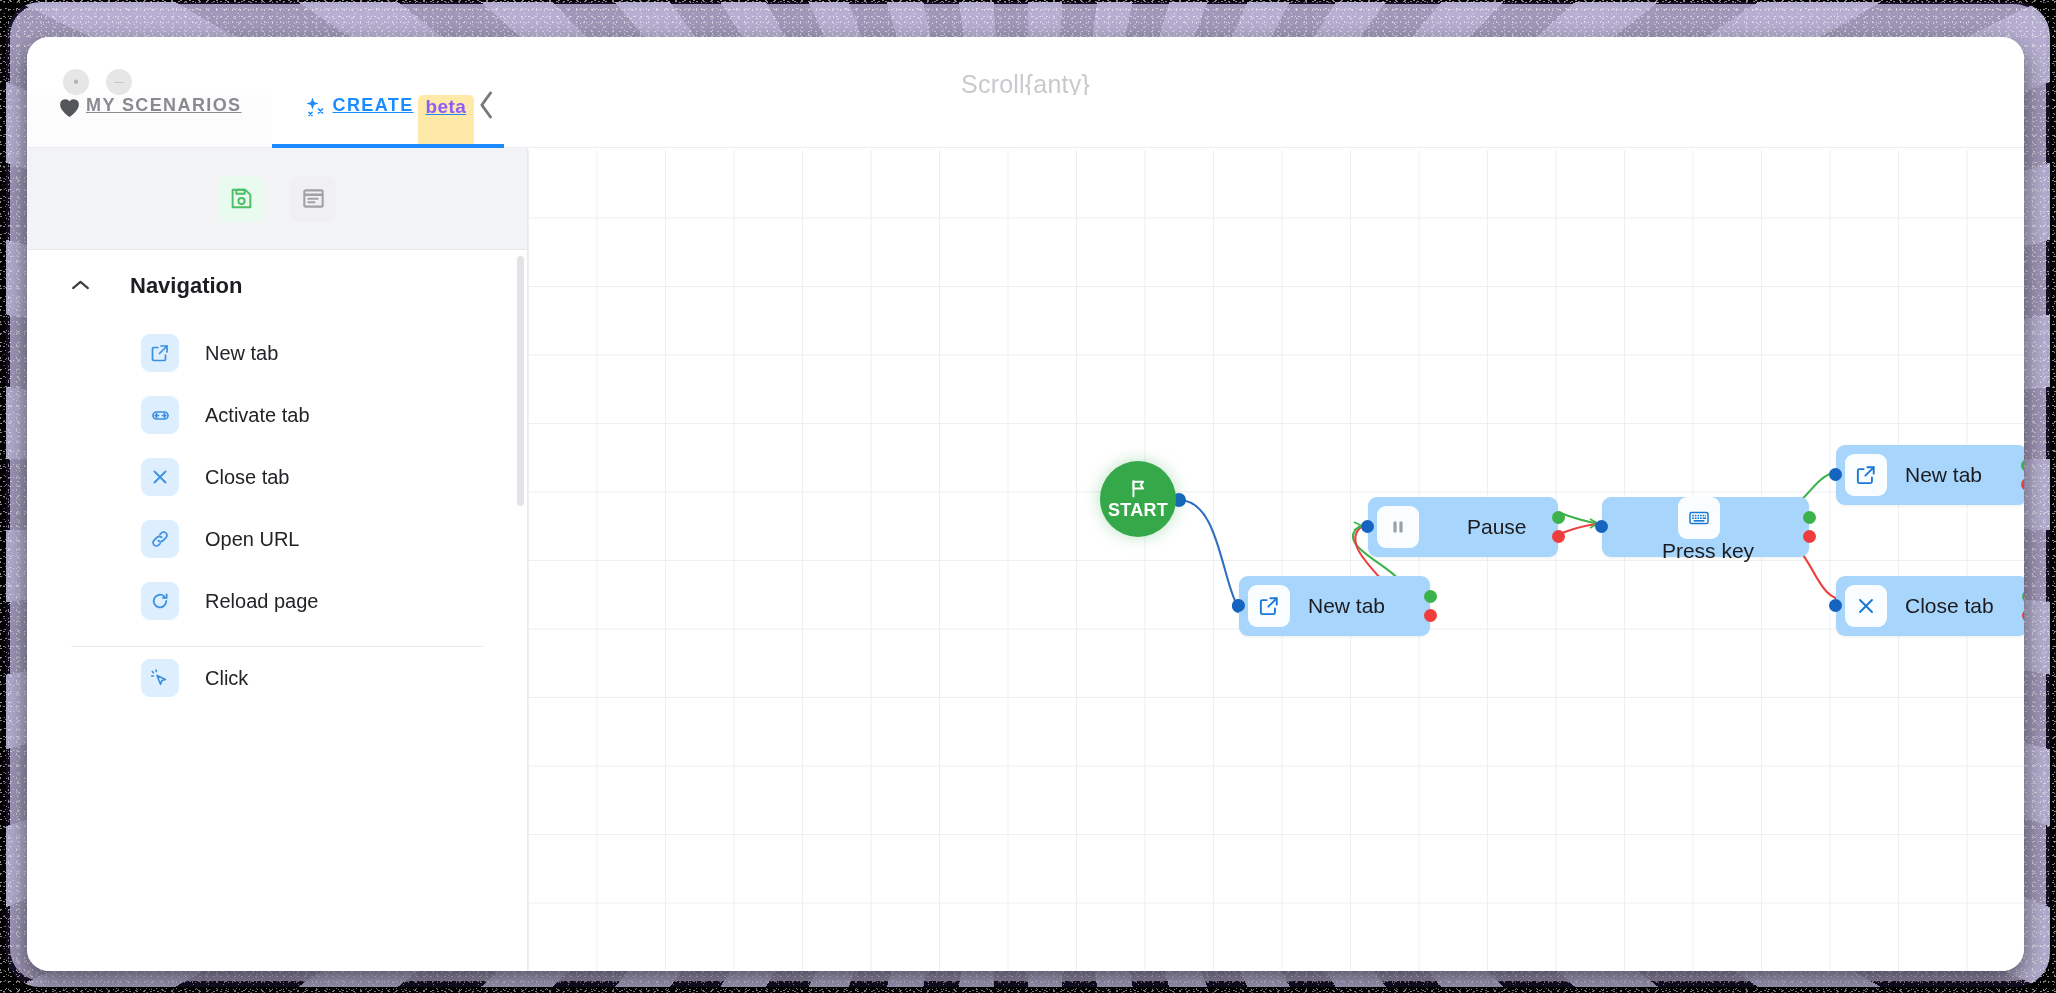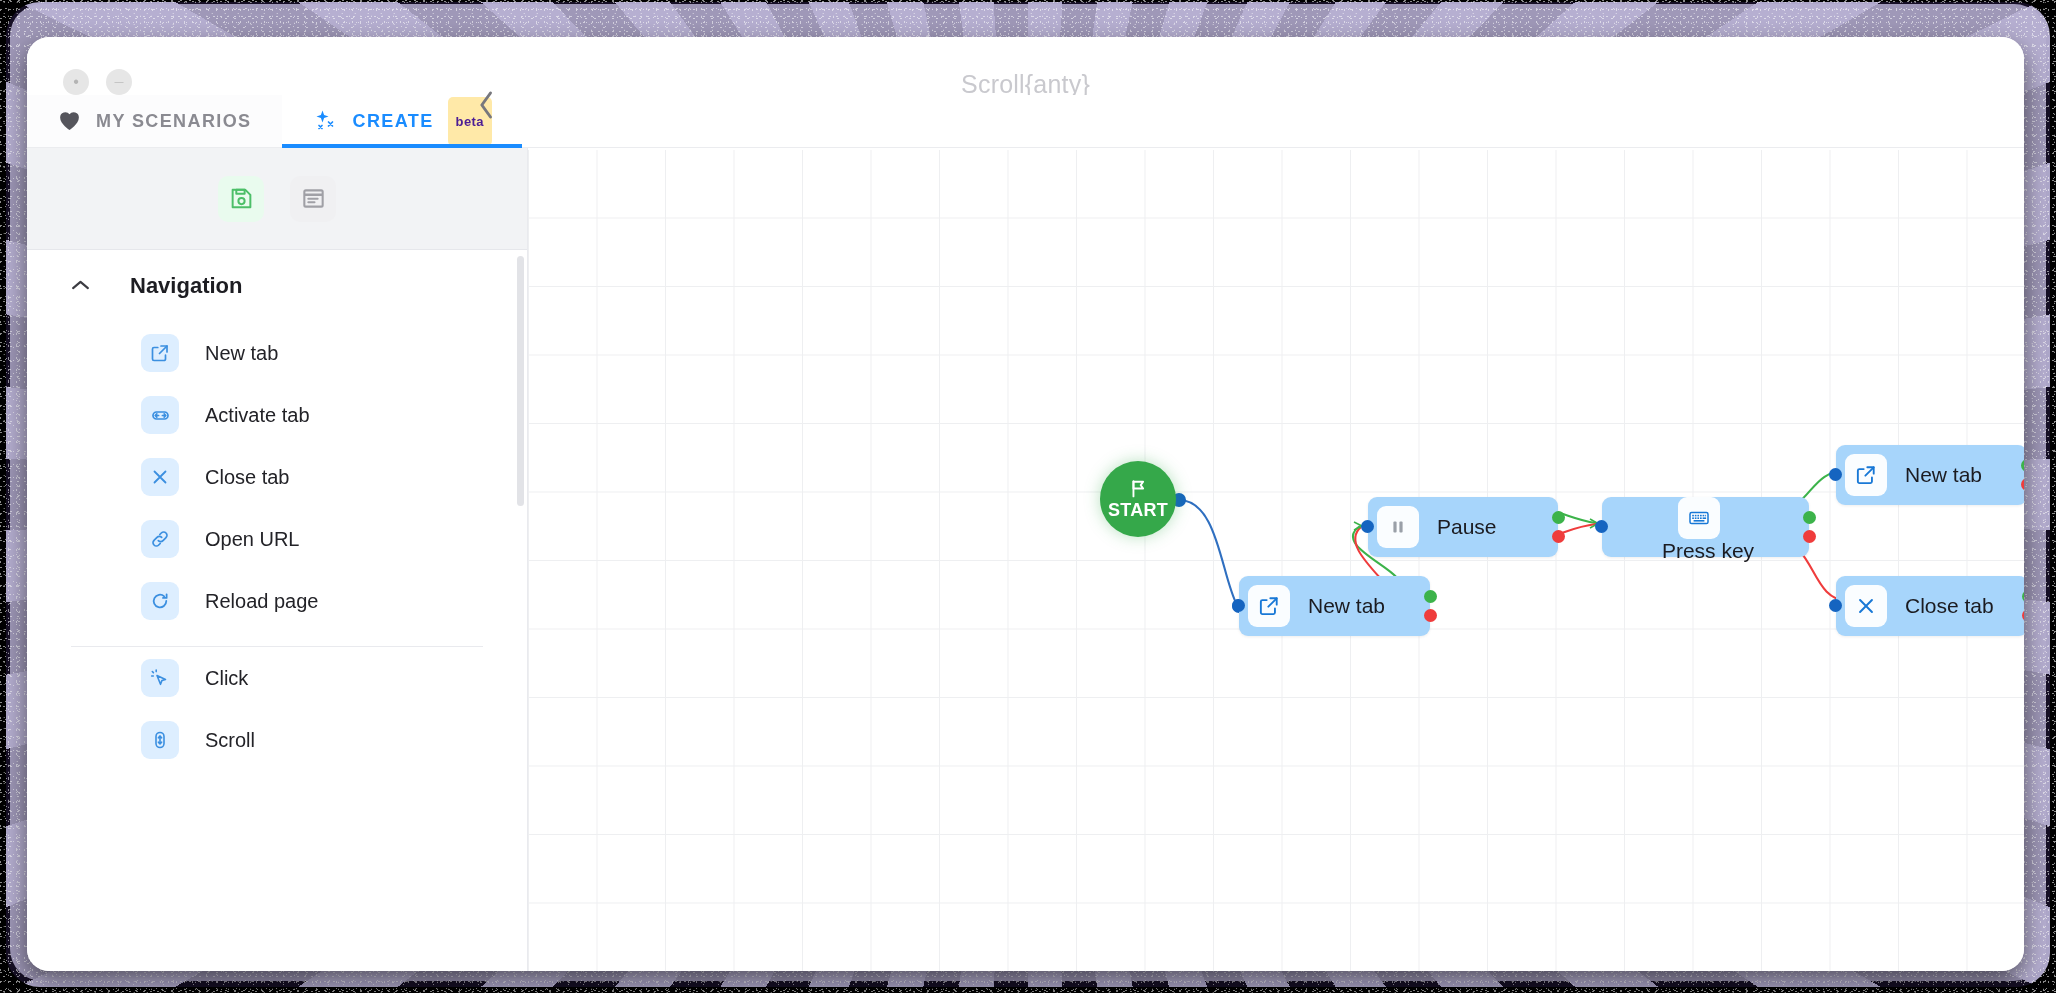--- a/index.html
+++ b/index.html
@@ -87,37 +87,37 @@
 
   
   .tabsrow {
     position: relative;
     height: 53px;
     background: #fff;
     border-bottom: 1px solid #ebecef;
     display: flex; align-items: stretch;
   }
   .tab {
-    display: flex; align-items: center; gap: 14px;
+    display: flex; gap: 4px;
     padding: 0 30px;
     cursor: pointer;
     position: relative;
-    font-size: 18px; font-weight: 600; letter-spacing: 1.4px;
+    font-size: 18px; font-weight: 600; letter-spacing: 1.4px; text-decoration: underline;
   }
   .tab.inactive { color: #8a8a91; background: #fcfcfd; }
   .tab.active { color: #1a8cff; }
   .tab.active::after {
     content: ""; position: absolute; left: 0; right: 0; bottom: -1px;
     height: 4px; background: #1a8cff;
   }
   .heart { color: #55555c; font-size: 24px; line-height: 1; }
   .beta {
-    background: #ffe9a8; color: #4c1d95;
-    font-size: 13px; font-weight: 700; letter-spacing: .4px;
-    padding: 17px 8px; border-radius: 5px;
+    background: #ffe9a8; color: #8b5cf6;
+    font-size: 19px; font-weight: 700; letter-spacing: .4px;
+    padding: 1px 8px; border-radius: 5px;
   }
 
   
   .body {
     position: relative;
     height: calc(934px - 58px - 53px);
     display: flex;
   }
 
   
@@ -380,29 +380,20 @@
               <span class="item-ico">
                 <svg width="20" height="20" viewBox="0 0 20 20" fill="none" stroke="#3b8fe0" stroke-width="1.6" stroke-linecap="round" stroke-linejoin="round">
                   <path d="M7 7.5l8.5 4-3.6 1.1-1.4 3.7z"></path>
                   <path d="M6.2 3.6V2M3.4 4.6L2.3 3.5M3.3 8h-1.6"></path>
                 </svg>
               </span>
               <span class="item-label">Click</span>
             </div>
 
 
-            <div class="item">
-              <span class="item-ico">
-                <svg width="20" height="20" viewBox="0 0 20 20" fill="none" stroke="#3b8fe0" stroke-width="1.6" stroke-linecap="round" stroke-linejoin="round">
-                  <rect x="6" y="2.5" width="8" height="15" rx="4"></rect>
-                  <path d="M10 6v8M10 6l-1.6 1.8M10 6l1.6 1.8M10 14l-1.6-1.8M10 14l1.6-1.8"></path>
-                </svg>
-              </span>
-              <span class="item-label">Scroll</span>
-            </div>
           </div>
         </div>
       </div>
 
       <div class="canvas">
         <div class="canvas-top-fade"></div>
 
         <svg class="edges">
 
           <path d="M651,352 C690,352 693,427 709,457" fill="none" stroke="#2f6fc0" stroke-width="2.1"></path>
@@ -443,21 +434,21 @@
                 <path d="M17 3l-7.6 7.6"></path>
                 <path d="M15.4 12.2V16a1.4 1.4 0 01-1.4 1.4H4A1.4 1.4 0 012.6 16V6A1.4 1.4 0 014 4.6h3.9"></path>
             </svg>
           </span>
           <span class="nlabel">New tab</span>
           <span class="port in"></span>
           <span class="port out-ok"></span>
           <span class="port out-err"></span>
         </div>
 
-        <div class="node" style="left:840px; top:349px; width:190px;">
+        <div class="node" style="left:840px; top:349px; width:190px;gap:30px;">
           <span class="nico">
             <svg width="20" height="20" viewBox="0 0 20 20" fill="#9aa0a8">
                 <rect x="5.4" y="4.6" width="3.2" height="10.8" rx="1"></rect>
                 <rect x="11.4" y="4.6" width="3.2" height="10.8" rx="1"></rect>
               </svg>
           </span>
           <span class="nlabel">Pause</span>
           <span class="port in"></span>
           <span class="port out-ok"></span>
           <span class="port out-err"></span>

